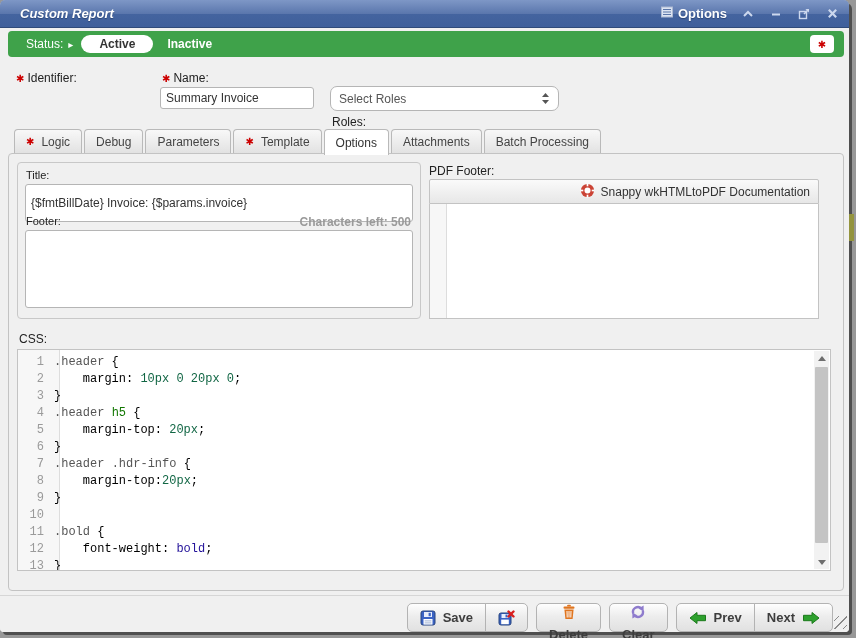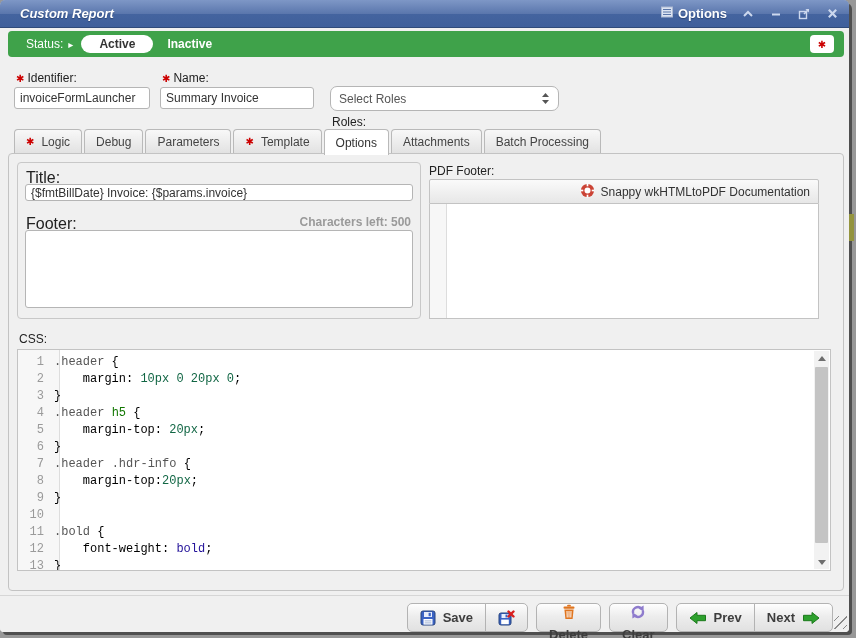--- a/index.html
+++ b/index.html
@@ -47,22 +47,22 @@
          background:linear-gradient(#f8f8f8,#e2e2e2); border:1px solid #b9b9b9; border-bottom:none;
          border-radius:4px 4px 0 0; cursor:pointer; }
   .tab.active { background:#fff; height:26px; position:relative; top:0; z-index:4; color:#333; }
 
   
   .panel { position:absolute; left:8px; top:153px; width:836px; height:438px; background:#f0f0f0;
            border:1px solid #c3c3c3; border-radius:4px; z-index:2; }
 
   .subpanel { position:absolute; left:8px; top:8px; width:404px; height:157px;
               border:1px solid #c8c8c8; border-radius:4px; background:#f0f0f0; }
-  .sp-label { position:absolute; font-size:16px; color:#222; }
-  #title-input { position:absolute; left:7px; top:21px; width:388px; height:17px; border:1px solid #b5b5b5;
+  .sp-label { position:absolute; font-size:11px; color:#222; }
+  #title-input { position:absolute; left:7px; top:21px; width:388px; height:38px; border:1px solid #b5b5b5;
                  border-radius:3px; background:#fff; font-family:"Liberation Sans",sans-serif; font-size:12px; color:#333; padding:0 5px; }
   .chars-left { position:absolute; right:9px; top:52px; color:#9a9a9a; font-weight:bold; font-size:12px; }
   #footer-textarea { position:absolute; left:7px; top:67px; width:388px; height:78px; border:1px solid #b5b5b5;
                      border-radius:3px; background:#fff; resize:none; font-family:"Liberation Sans",sans-serif; font-size:12px; }
 
   .pdf-label { position:absolute; left:420px; top:10px; font-size:12px; color:#222; }
   .pdf-header { position:absolute; left:420px; top:25px; width:390px; height:25px;
                 background:linear-gradient(#fafafa,#e7e7e7); border:1px solid #c3c3c3; border-radius:2px 2px 0 0;
                 display:flex; align-items:center; justify-content:flex-end; gap:6px; padding:0 8px; }
   .pdf-doc-link { font-size:12px; color:#333; cursor:pointer; }
@@ -157,21 +157,20 @@
     <span class="status-caret">▸</span>
     <span class="status-pill">Active</span>
     <span class="status-off">Inactive</span>
     <span class="status-req-badge">✱</span>
   </div>
 
   <span class="fld-label" style="left:16px;"><span class="req">✱</span><span>Identifier:</span></span>
   <span class="fld-label" style="left:162px;"><span class="req">✱</span><span>Name:</span></span>
   <span class="fld-label" style="left:332px;margin-top:44px;">Roles:</span>
 
-  <input class="txt-input" id="identifier-input" value="invoiceFormLauncher" style="">
   <input class="txt-input" id="name-input" value="Summary Invoice" style="">
   <div class="select-box">
     <span>Select Roles</span>
     <span class="updown">
         <svg width="9" height="13" viewBox="0 0 9 13">
           <polygon points="4.5,1 8,5 1,5" fill="#555"></polygon>
           <polygon points="4.5,12 8,8 1,8" fill="#555"></polygon>
         </svg>
       </span>
   </div>

